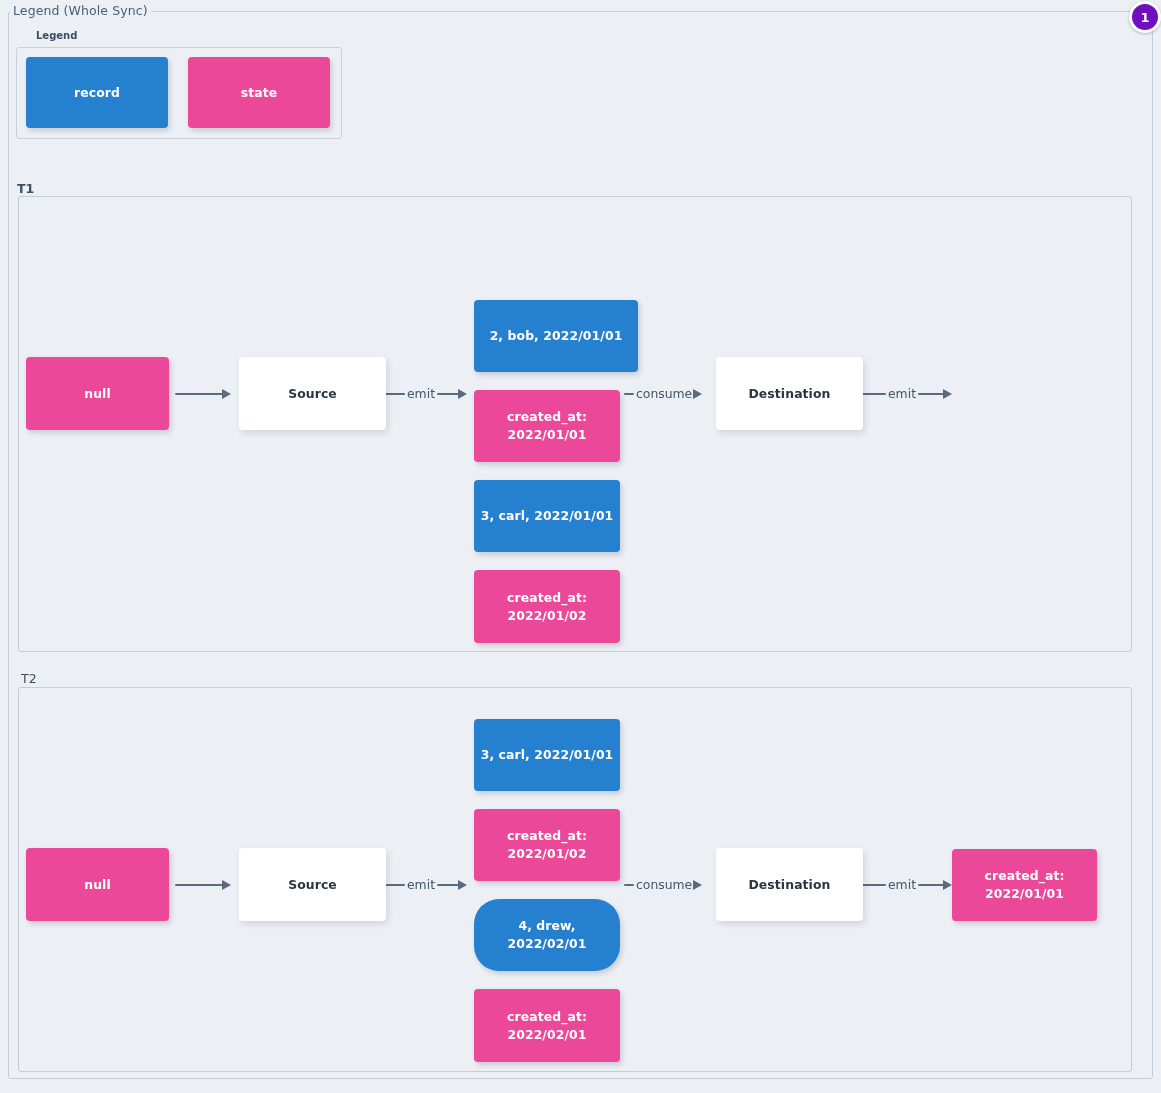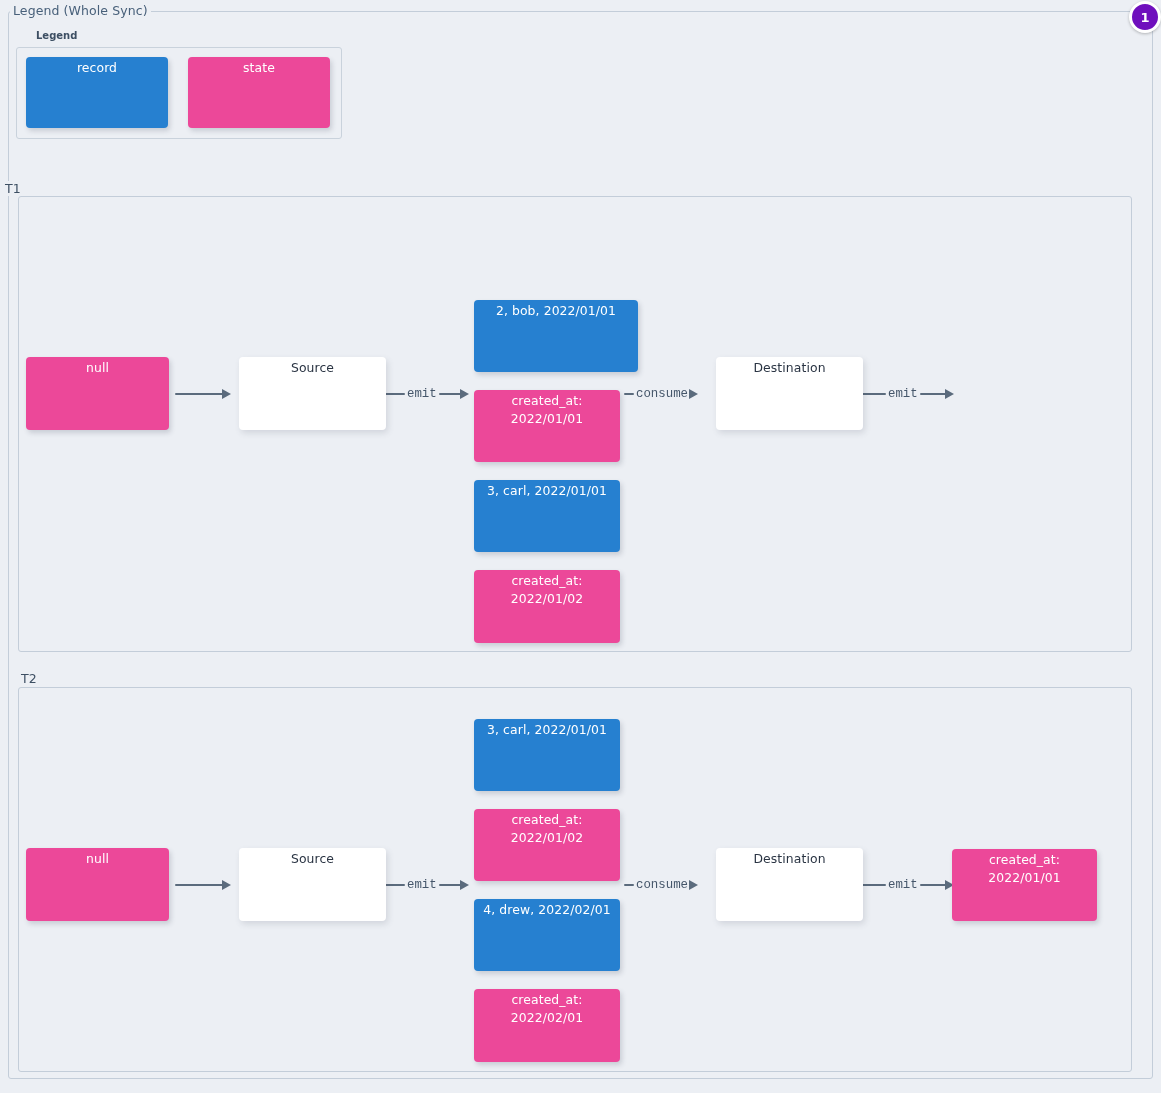--- a/index.html
+++ b/index.html
@@ -68,48 +68,48 @@
     color: #3d4f63;
     background: #eceff4;
     padding: 0 3px;
     z-index: 3;
   }
 
   
   .node {
     position: absolute;
     display: flex;
-    align-items: flex-start;
+    align-items: center;
     justify-content: center;
     text-align: center;
     border-radius: 4px;
     font-size: 12.4px;
     line-height: 18px;
     letter-spacing: .1px;
     box-shadow: 2px 3px 5px rgba(60,70,90,.20);
     z-index: 2;
     padding: 2px 6px;
+    font-weight: bold;
   }
   .node.record { background: #2680d0; color: #ffffff; }
   .node.state  { background: #ec4899; color: #ffffff; }
   .node.plain  { background: #ffffff; color: #2a3443; box-shadow: 2px 3px 6px rgba(60,70,90,.15); margin-left: 8px; }
 
   .node .lines { white-space: pre-line; }
 
   
   .arrow {
     position: absolute;
     height: 22px;
     display: flex;
     align-items: center;
     z-index: 1;
     color: #5b6b7d;
     font-size: 12.4px;
     white-space: nowrap;
-    font-family: Liberation Mono, monospace;
   }
   .arrow .seg {
     display: block;
     height: 2.6px;
     background: #5b6b7d;
     border-radius: 1px;
   }
   .arrow .lbl {
     padding: 0 2px;
     color: #45566a;
@@ -152,21 +152,21 @@
 
   <div class="legend-frame"></div>
   <div class="legend-title">Legend</div>
   <div class="node record" style="left:26px; top:57px; width:142px; height:71px;">
     <span class="lines">record</span>
   </div>
   <div class="node state" style="left:188px; top:57px; width:142px; height:71px;">
     <span class="lines">state</span>
   </div>
 
-  <div class="section-title" style="left:2px; top:181px;">T1</div>
+  <div class="section-title" style="left:14px; top:181px;font-weight:bold;">T1</div>
   <div class="section-frame" style="left:18px; top:196px; width:1114px; height:456px;"></div>
 
   <div class="node state" style="left:26px; top:357px; width:143px; height:73px;">
     <span class="lines">null</span>
   </div>
 
   <div class="arrow" style="left:175px; top:383px;">
     <span class="seg" style="width:48px;"></span>
     <span class="head"></span>
   </div>
@@ -237,21 +237,21 @@
     <span class="head"></span>
   </div>
 
   <div class="node record" style="left:474px; top:719px; width:146px; height:72px;">
     <span class="lines">3, carl, 2022/01/01</span>
   </div>
   <div class="node state" style="left:474px; top:809px; width:146px; height:72px;">
     <span class="lines">created_at:
 2022/01/02</span>
   </div>
-  <div class="node record" style="left:474px; top:899px; width:146px; height:72px;">
+  <div class="node record" style="left:474px; top:899px; width:146px; height:72px;border-radius:25px;">
     <span class="lines">4, drew, 2022/02/01</span>
   </div>
   <div class="node state" style="left:474px; top:989px; width:146px; height:73px;">
     <span class="lines">created_at:
 2022/02/01</span>
   </div>
 
   <div class="arrow" style="left:624px; top:874px;">
     <span class="seg" style="width:10px;"></span>
     <span class="lbl">consume</span>

